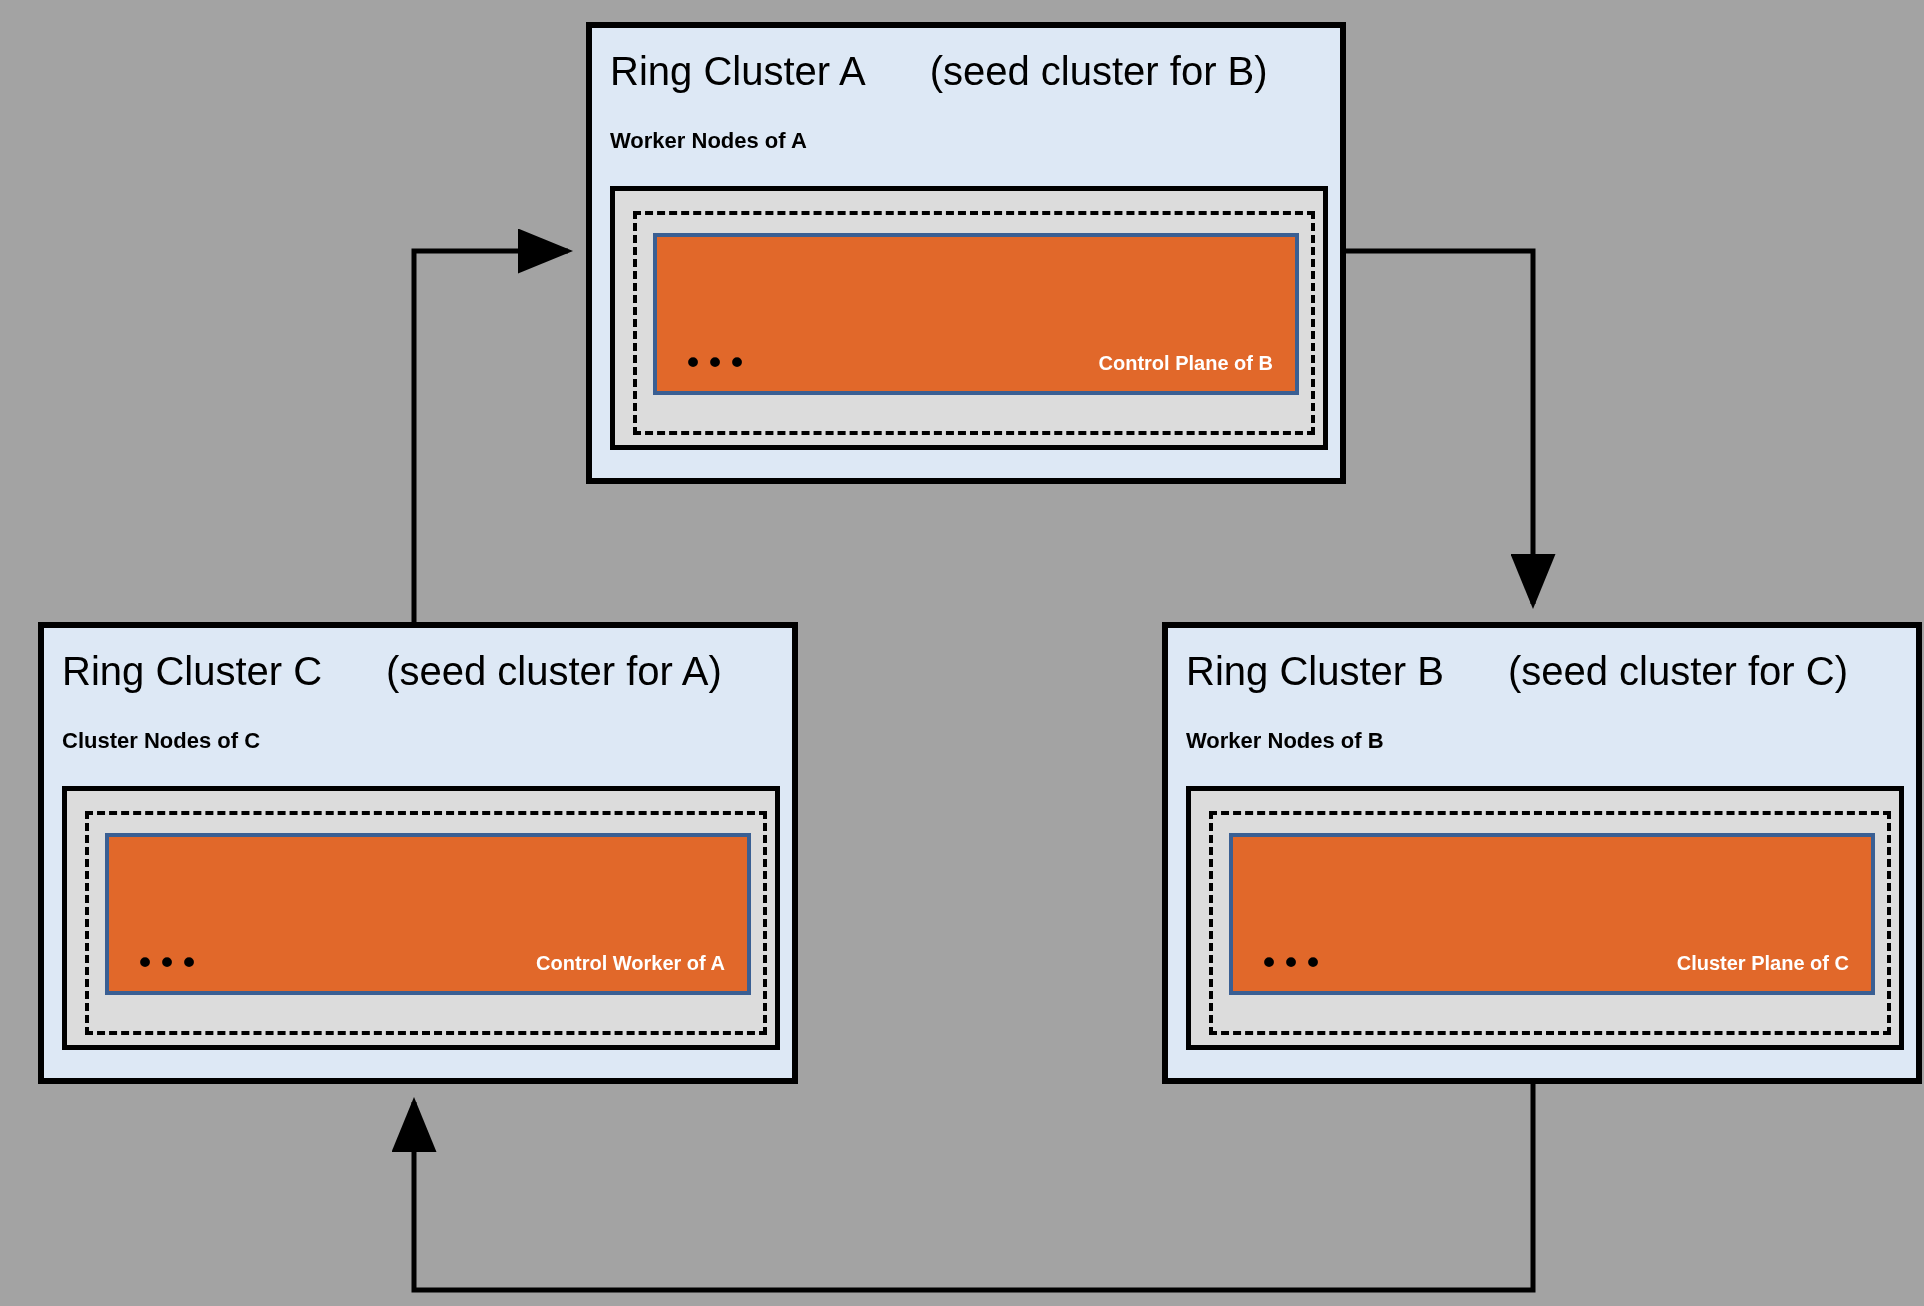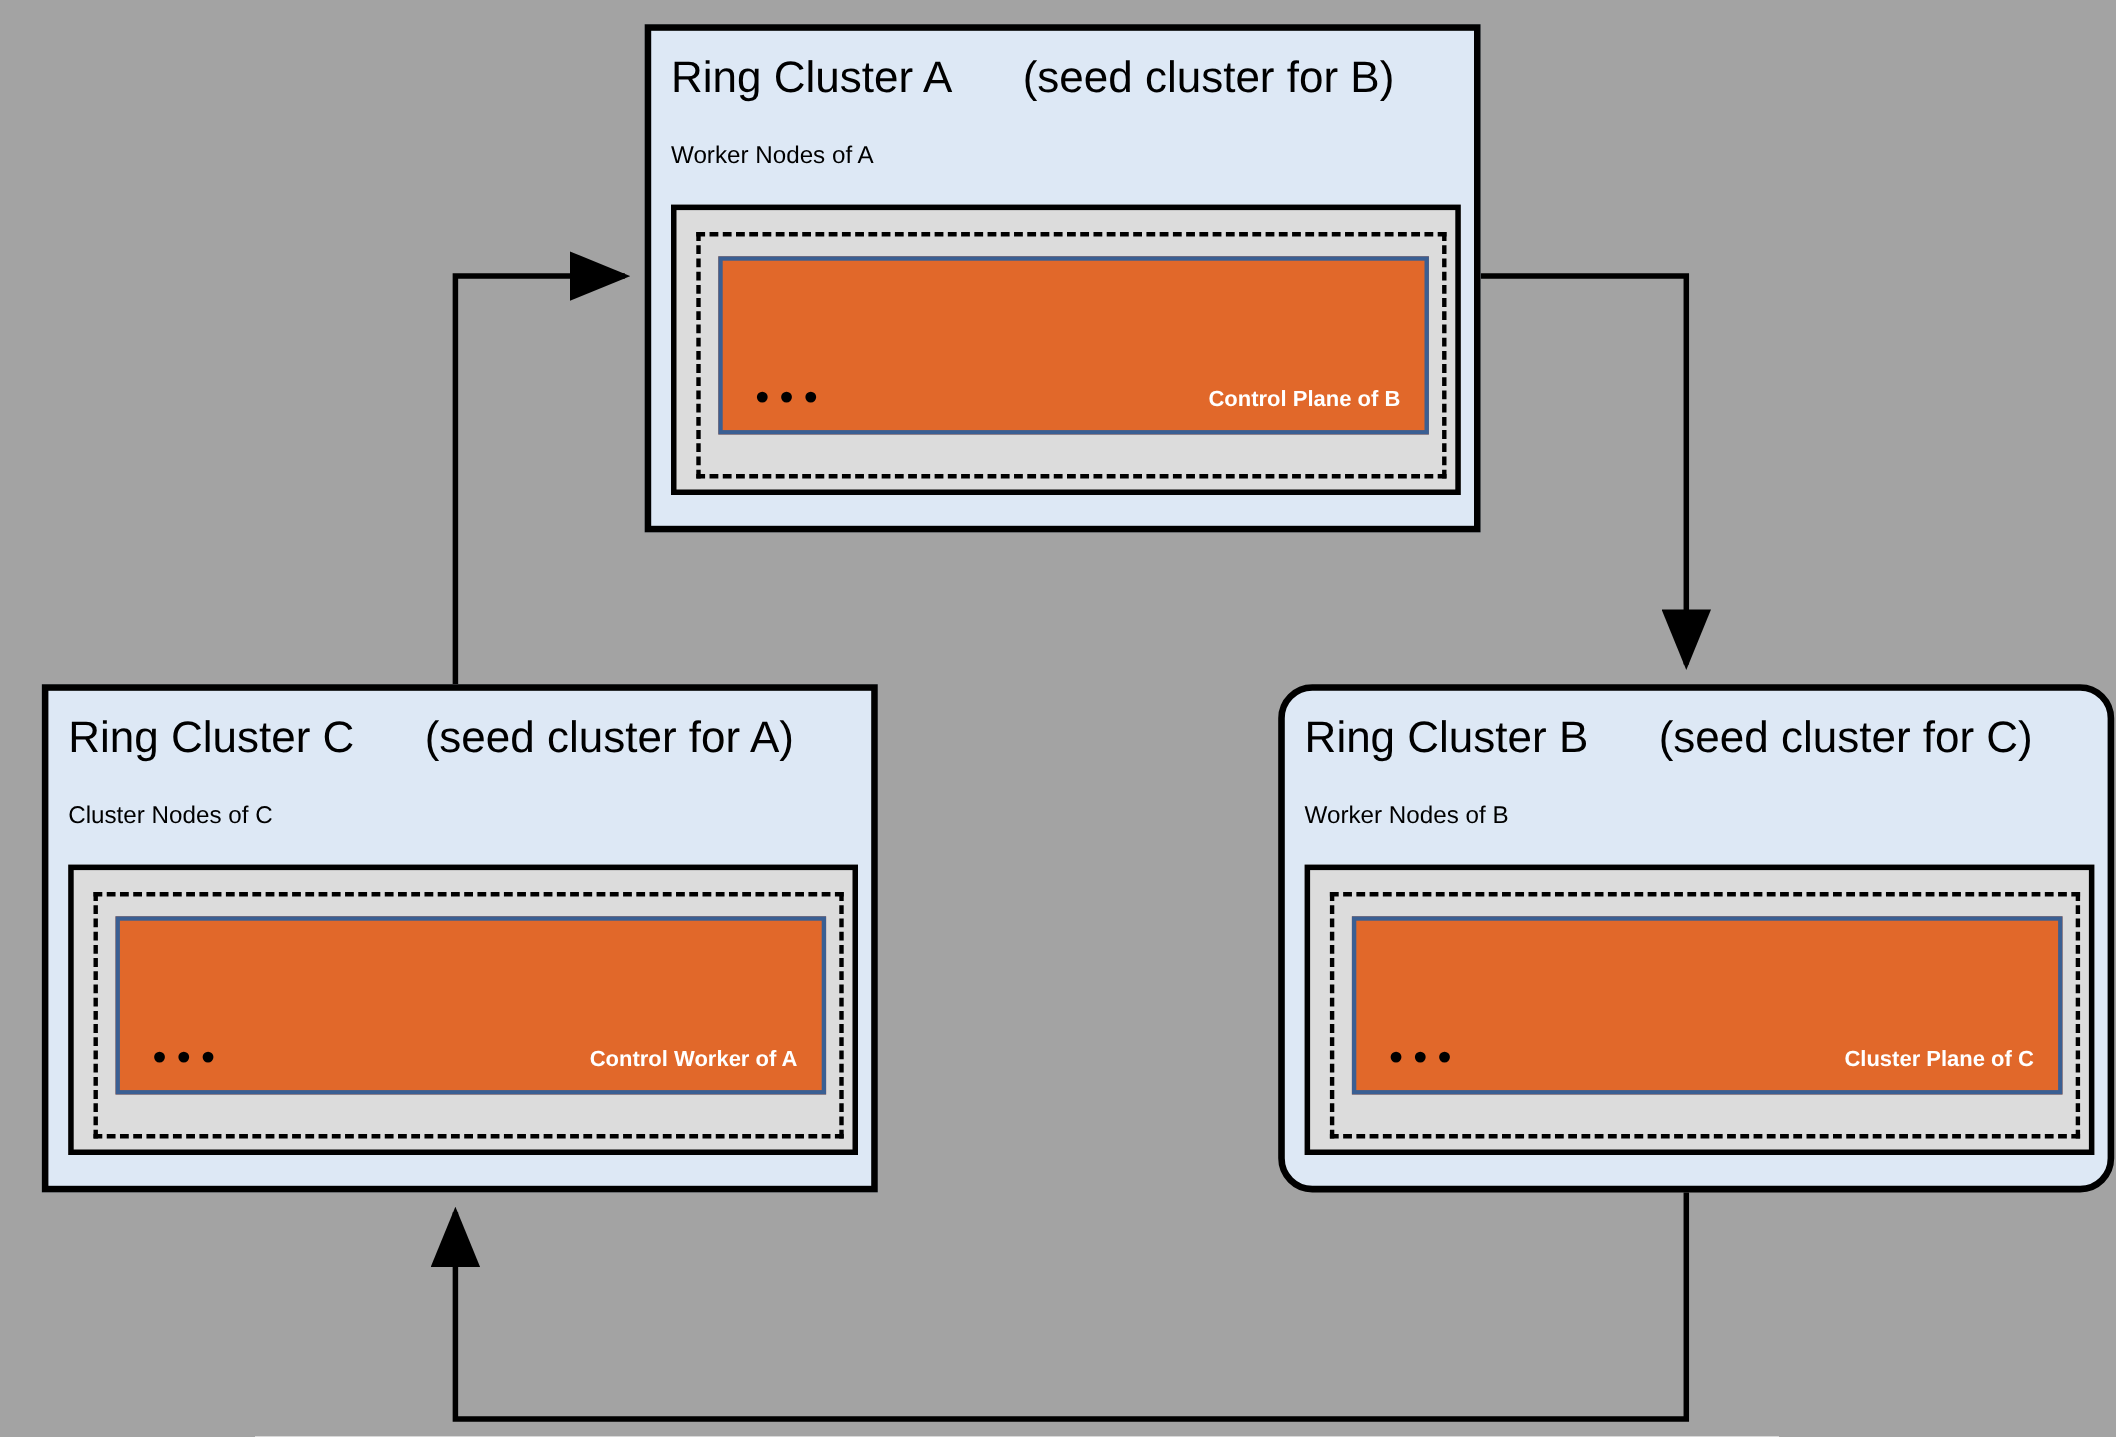--- a/index.html
+++ b/index.html
@@ -49,21 +49,21 @@
   .cluster-title .seed {
     display: inline-block;
     margin-left: 64px;
   }
 
   .workers-label {
     position: absolute;
     white-space: nowrap;
     color: #000000;
     font-family: "Liberation Sans", sans-serif;
-    font-weight: 400;
+    font-weight: 700;
     font-size: 22px;
     line-height: 26px;
   }
 
   
   .worker-box {
     position: absolute;
     box-sizing: border-box;
     background: #dcdcdc;
     border: 5px solid #000000;
@@ -116,21 +116,21 @@
 
   
   #cluster-c { left: 38px; top: 622px; width: 760px; height: 462px; padding-left: 44px; }
   #cluster-c .cluster-title { left: 18px; top: 20px; }
   #cluster-c .workers-label { left: 18px; top: 100px; }
   #cluster-c .worker-box { left: 18px; top: 158px; width: 718px; height: 264px; }
   #cluster-c .dashed-box  { left: 36px; top: 178px; width: 682px; height: 224px; }
   #cluster-c .control-plane { left: 56px; top: 200px; width: 646px; height: 162px; }
 
   
-  #cluster-b { left: 1162px; top: 622px; width: 760px; height: 462px; border-radius: 31px; }
+  #cluster-b { left: 1162px; top: 622px; width: 760px; height: 462px; }
   #cluster-b .cluster-title { left: 18px; top: 20px; }
   #cluster-b .workers-label { left: 18px; top: 100px; text-align: center; }
   #cluster-b .worker-box { left: 18px; top: 158px; width: 718px; height: 264px; }
   #cluster-b .dashed-box  { left: 36px; top: 178px; width: 682px; height: 224px; }
   #cluster-b .control-plane { left: 56px; top: 200px; width: 646px; height: 162px; }
 </style>
 </head>
 <body>
 
 <div id="stage">

